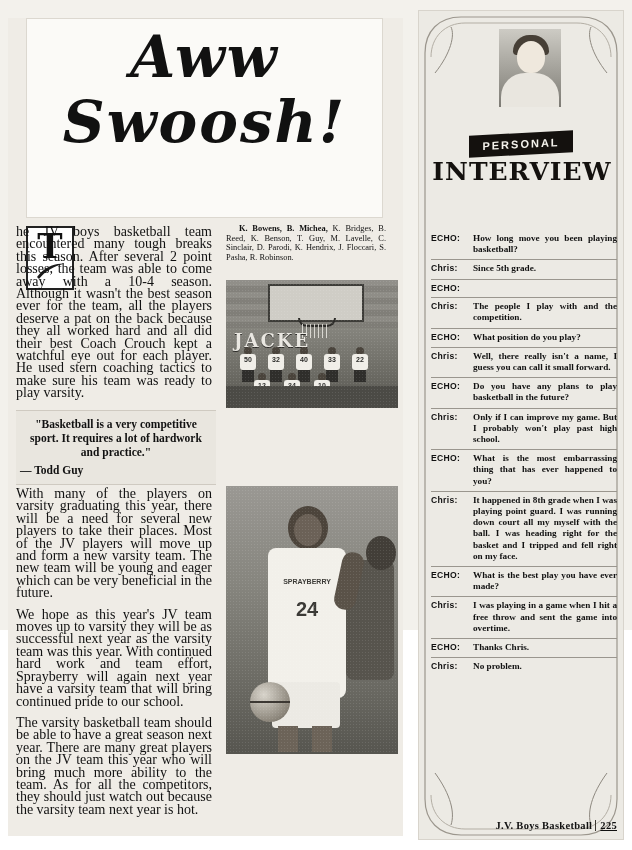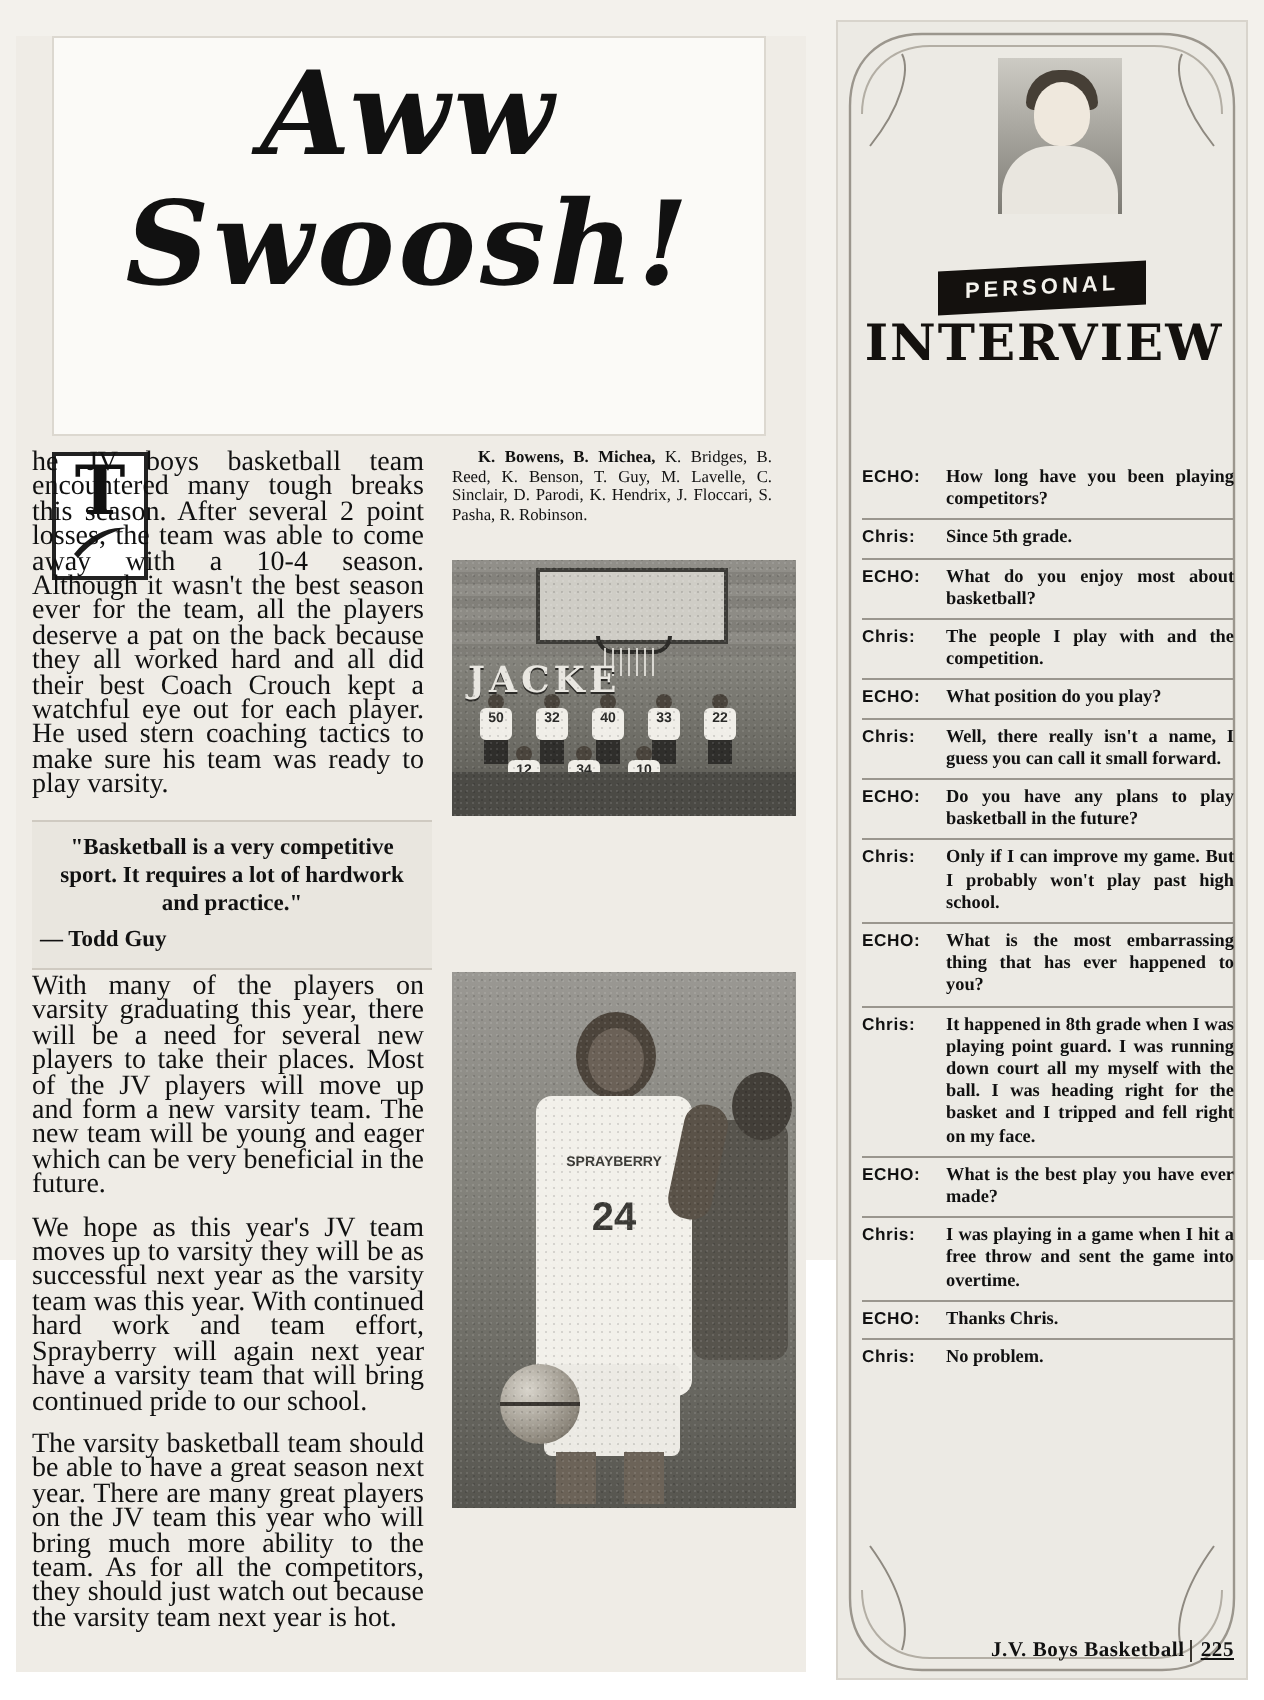--- a/index.html
+++ b/index.html
@@ -239,29 +239,28 @@
 
     <div class="personal-badge">
       <span>PERSONAL</span>
     </div>
     <div class="interview-title">INTERVIEW</div>
 
 
     <div class="qa">
       <div class="qa-row first">
         <div class="qa-spk">ECHO:</div>
-        <div class="qa-txt">How long have you been playing competitors?</div>
+        <div class="qa-txt">How long move you been playing basketball?</div>
       </div>
       <div class="qa-row">
         <div class="qa-spk">Chris:</div>
         <div class="qa-txt">Since 5th grade.</div>
       </div>
       <div class="qa-row">
         <div class="qa-spk">ECHO:</div>
-        <div class="qa-txt">What do you enjoy most about basketball?</div>
       </div>
       <div class="qa-row">
         <div class="qa-spk">Chris:</div>
         <div class="qa-txt">The people I play with and the competition.</div>
       </div>
       <div class="qa-row">
         <div class="qa-spk">ECHO:</div>
         <div class="qa-txt">What position do you play?</div>
       </div>
       <div class="qa-row">

